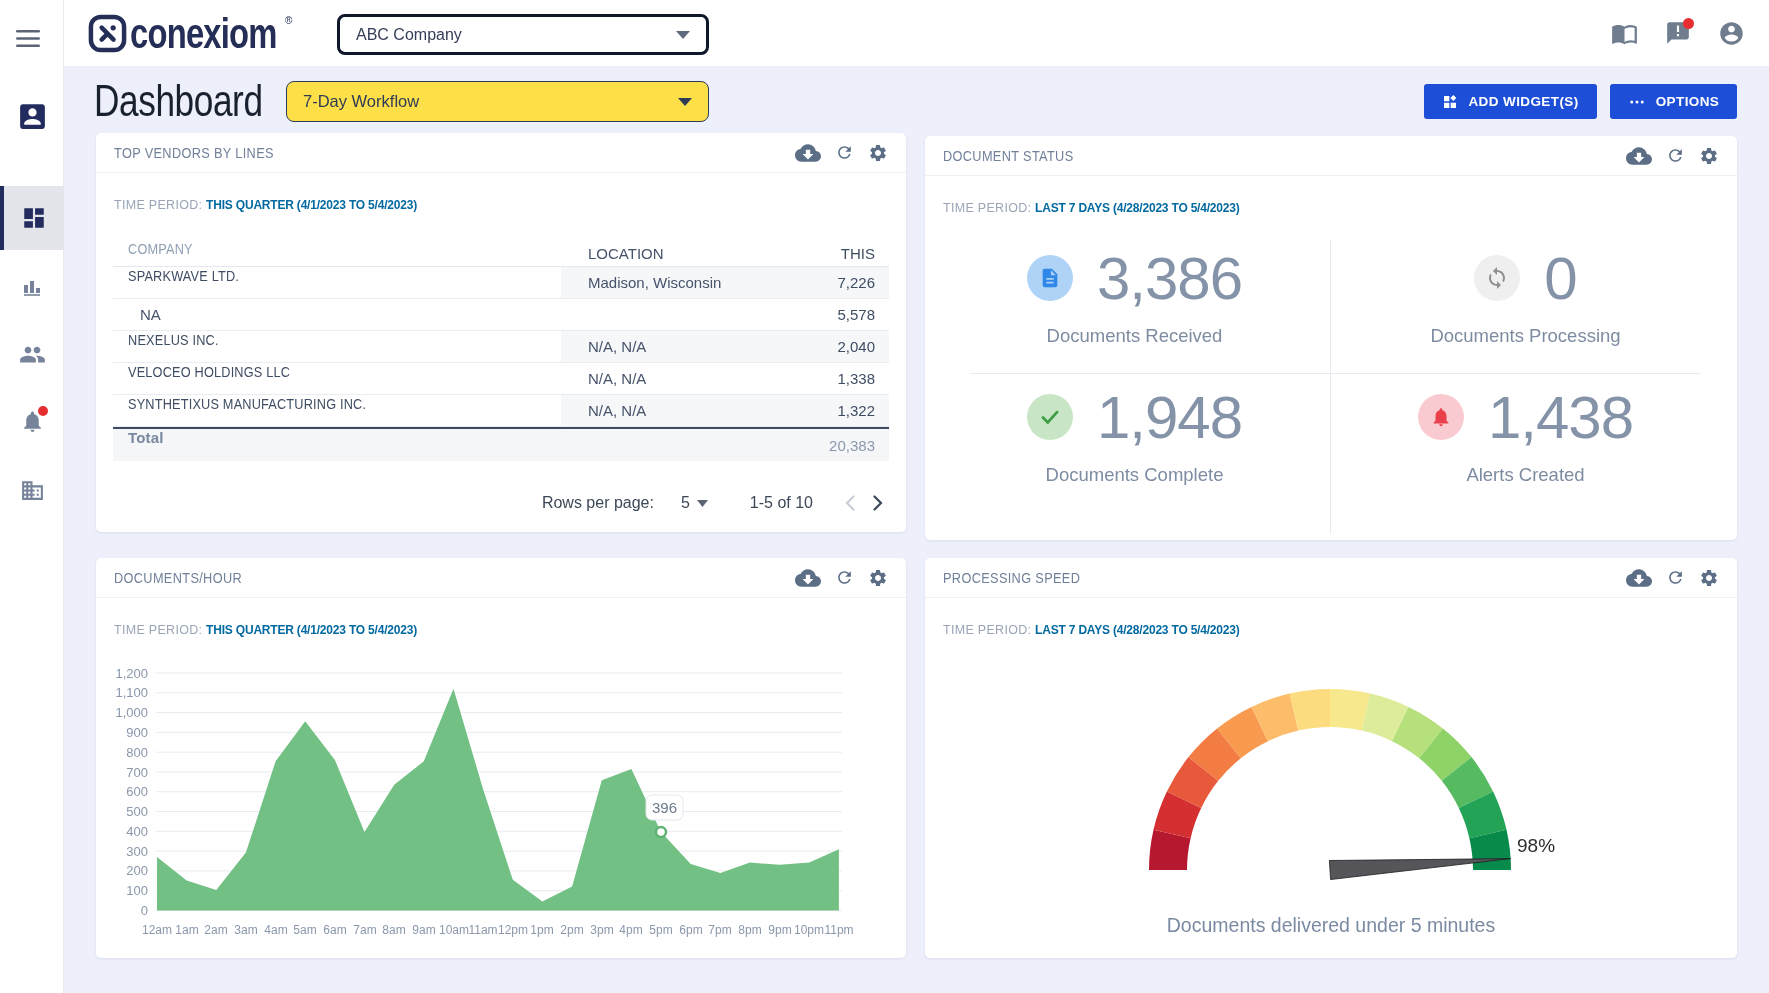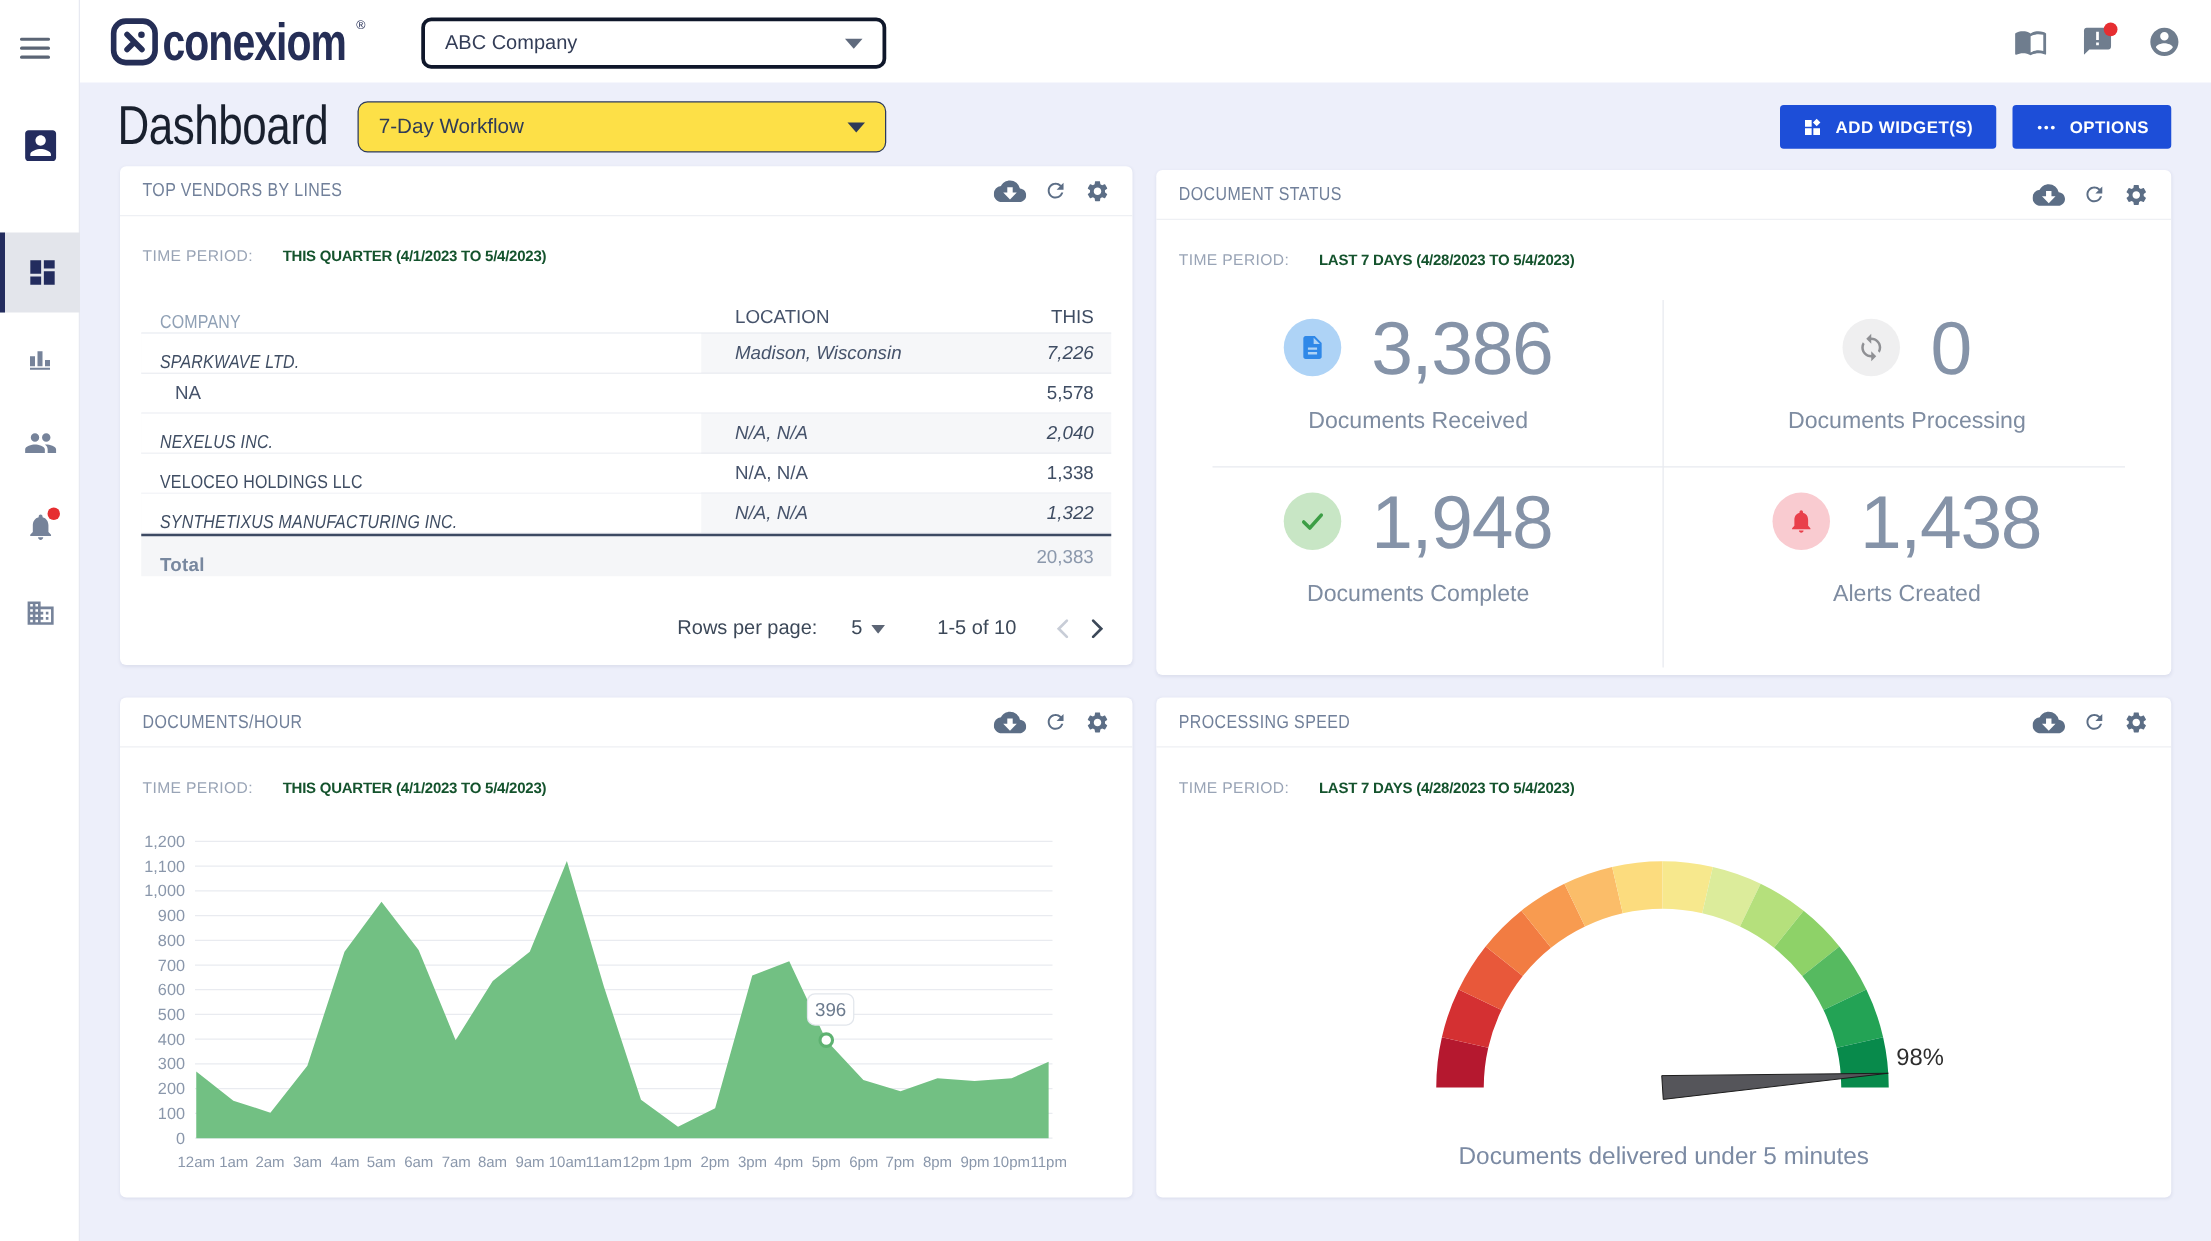--- a/index.html
+++ b/index.html
@@ -15,30 +15,30 @@
 .main { position:absolute; left:64px; top:66px; width:1492px; height:927px; }
 h1 { position:absolute; left:30px; top:10px; font-size:44px; font-weight:400; color:#19202e; letter-spacing:-0.5px; transform:scaleX(0.8); transform-origin:left top; }
 .wfselect { position:absolute; left:222px; top:15px; width:423px; height:41px; border:1.5px solid #2c3a5c; border-radius:8px; background:#fde047; display:flex; align-items:center; padding:0 16px; font-size:16.5px; color:#2f3b57; }
 .caret { width:0; height:0; border-left:7.5px solid transparent; border-right:7.5px solid transparent; border-top:8.5px solid #5f6a7d; margin-left:auto; }
 .btn { position:absolute; top:18px; height:35px; background:#1d4ed8; color:#fff; font-size:13.5px; font-weight:bold; letter-spacing:0.4px; display:flex; align-items:center; justify-content:center; gap:10px; border-radius:3px; }
 .card { position:absolute; background:#fff; border-radius:5px; box-shadow:0 1px 3px rgba(30,40,90,0.08); }
 .chead { height:40px; display:flex; align-items:center; padding:0 18px; border-bottom:1px solid #eef0f4; }
 .ctitle { display:inline-block; font-size:15px; color:#71809a; letter-spacing:0.4px; transform:scaleX(0.85); transform-origin:left center; white-space:nowrap; }
 .cicons { margin-left:auto; display:flex; align-items:center; gap:14px; }
 .tp { position:absolute; left:18px; font-size:12.5px; color:#99a4b6; letter-spacing:0.3px; }
-.tp b { color:#14532d; font-size:12px; letter-spacing:-0.2px;margin-left:20px; }
+.tp b { color:#0369a1; font-size:12px; letter-spacing:-0.2px; }
 
 .tbl { position:absolute; left:17px; top:107px; width:776px; font-size:15px; }
 .trow { display:flex; height:32px; align-items:center; border-bottom:1px solid #e9ecf1; }
 .th { color:#8fa0b5; }
 .c-co span { display:inline-block; transform:scaleX(0.85); transform-origin:left center; white-space:nowrap; }
-.c-co { width:448px; padding-left:15px; color:#3f4d63; letter-spacing:0.2px; background:#fff; height:100%; display:flex; align-items:flex-end;}
+.c-co { width:448px; padding-left:15px; color:#3f4d63; letter-spacing:0.2px; background:#fff; height:100%; display:flex; align-items:flex-start;}
 .c-lo { width:214px; padding-left:27px; color:#46536b; }
 .c-li { flex:1; text-align:right; padding-right:14px; color:#3f4d63; }
-.shade { background:#f6f7f9;font-style:italic; }
+.shade { background:#f6f7f9; }
 .trow.th { height:27px; }
 .trow.th .c-co { background:transparent; color:#8fa0b5; }
 .totrow { display:flex; height:34px; align-items:center; background:#f5f6f8; border-top:2px solid #3d4a63; color:#78889f; }
 .pag { position:absolute; right:23px; top:361px; display:flex; align-items:center; font-size:16px; color:#3c4858; }
 
 .statrow { position:absolute; display:flex; align-items:center; justify-content:center; height:62px; }
 .statnum { font-size:60px; color:#8593a8; margin-left:24px; letter-spacing:-1px;}
 .statlbl { position:absolute; text-align:center; font-size:18.5px; color:#7e8ca1; }
 .circ { width:46px; height:46px; border-radius:50%; display:flex; align-items:center; justify-content:center; }
 .vdiv { position:absolute; left:405px; top:104px; bottom:6px; width:1px; background:#e7eaef; }

